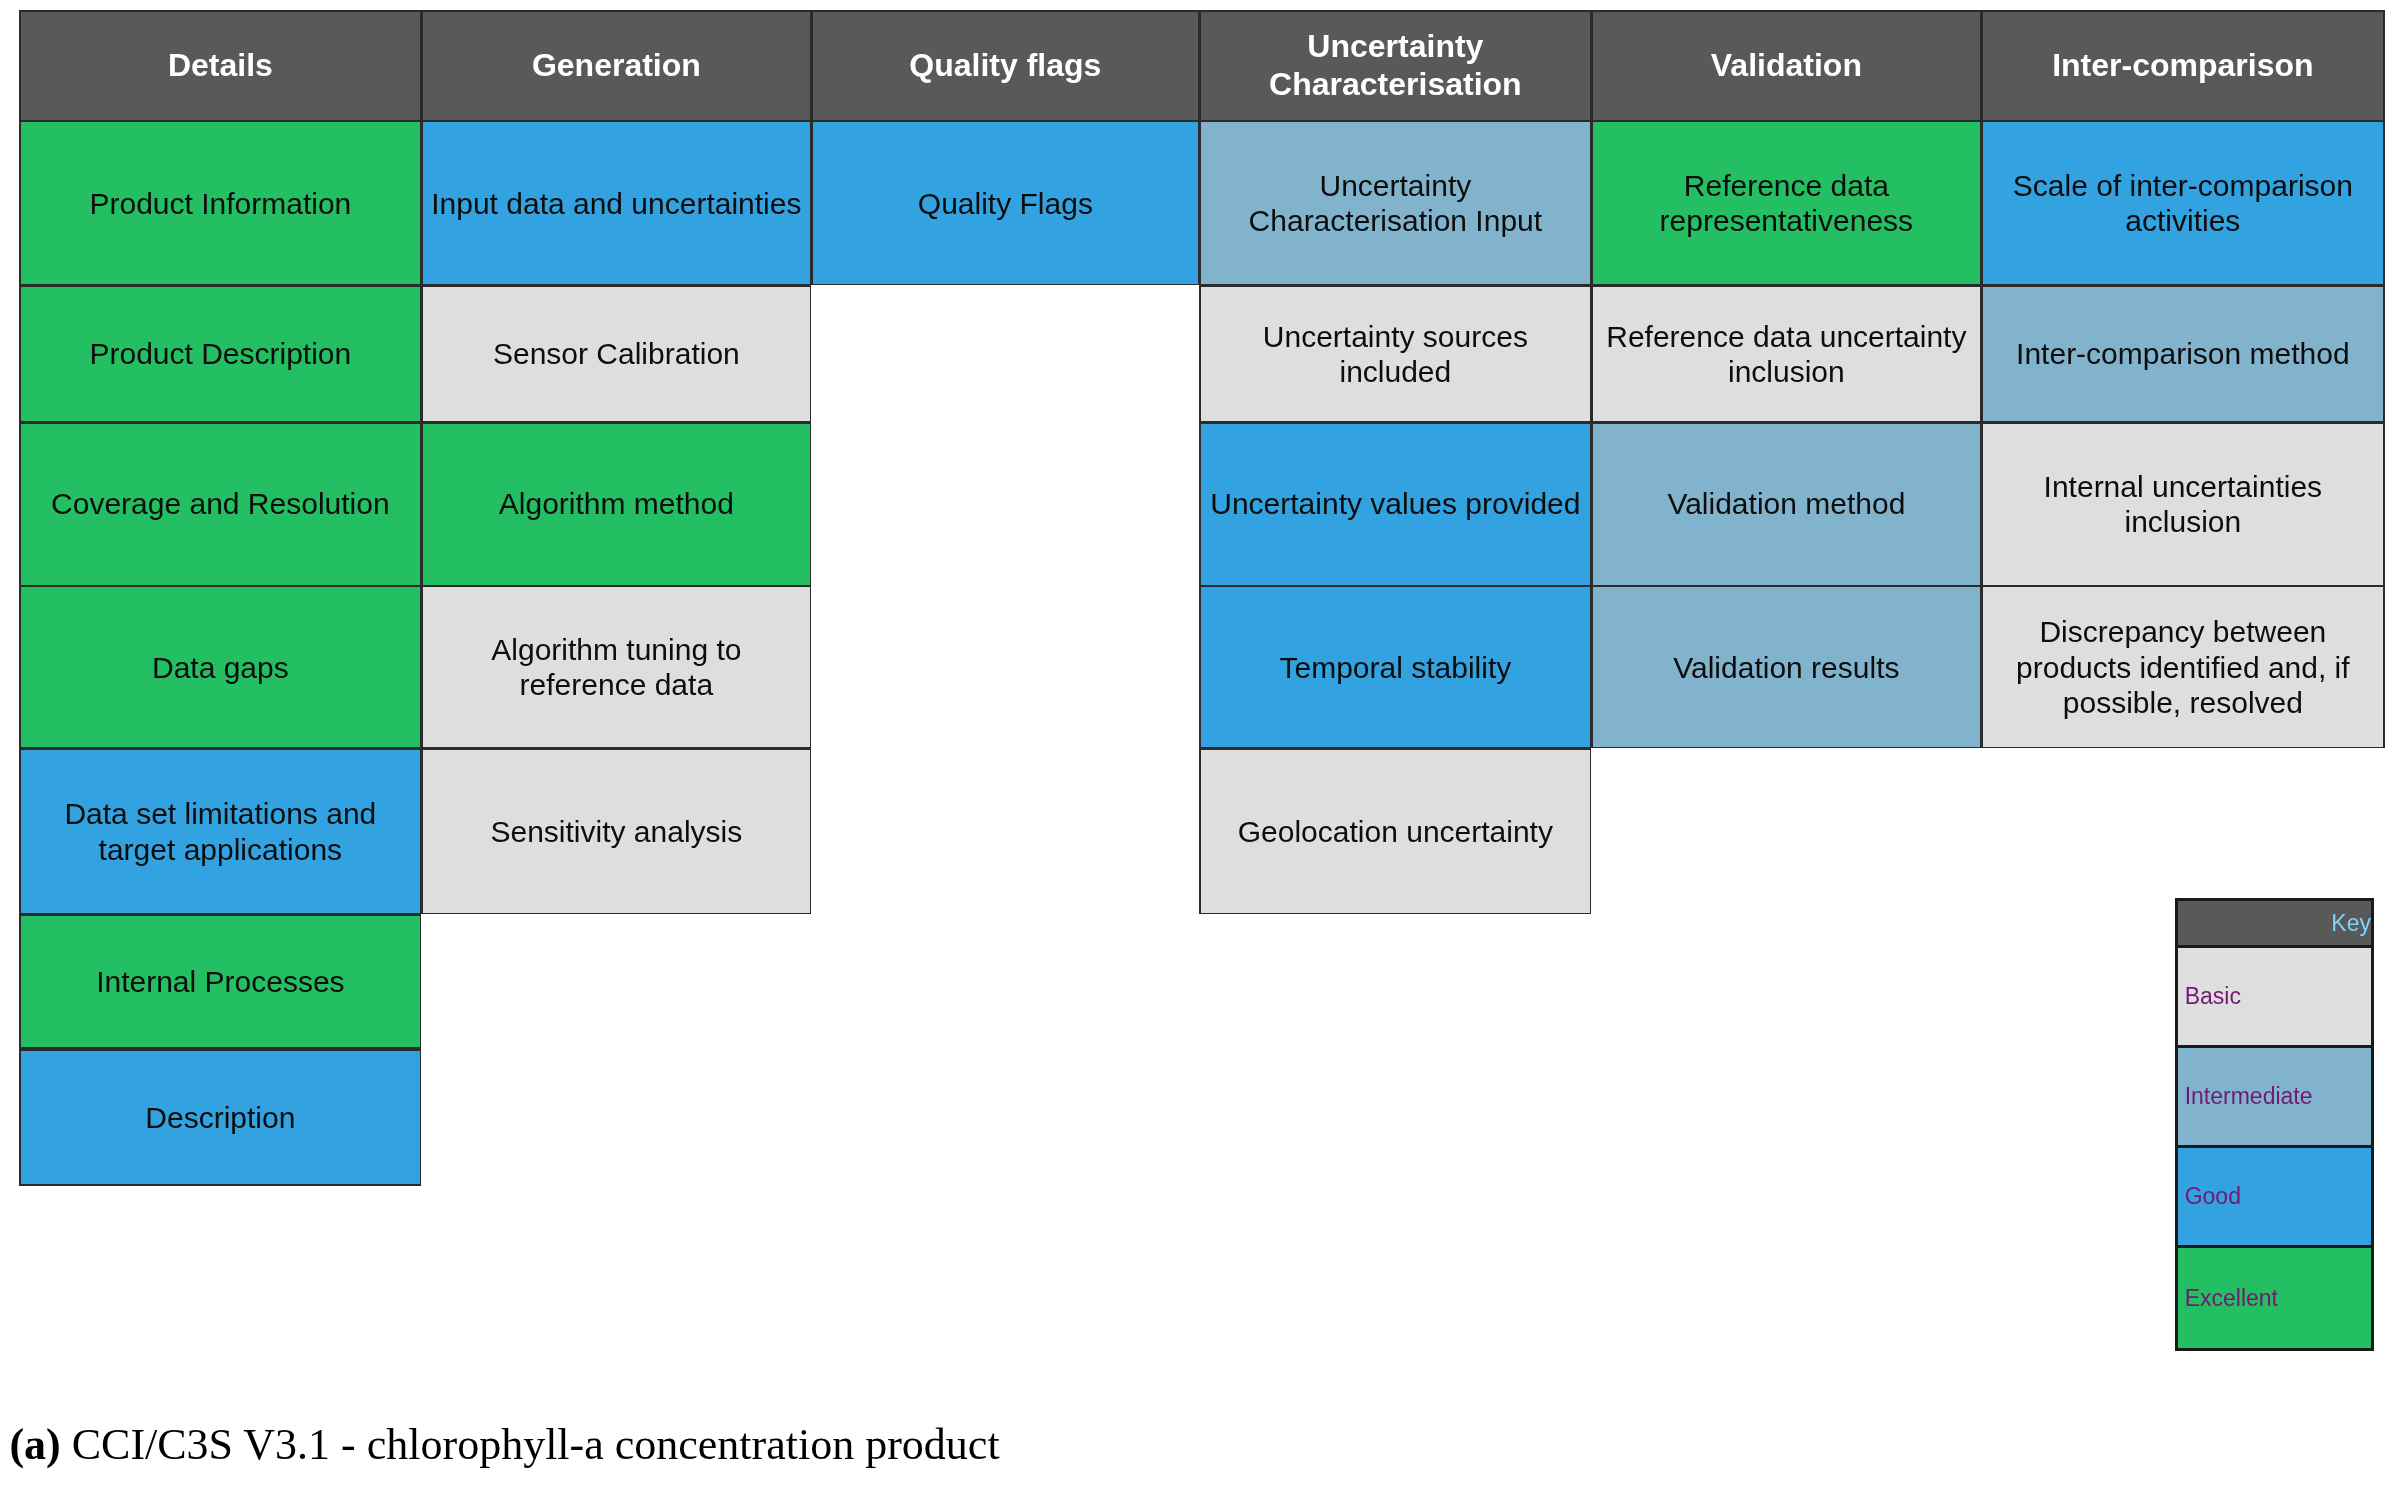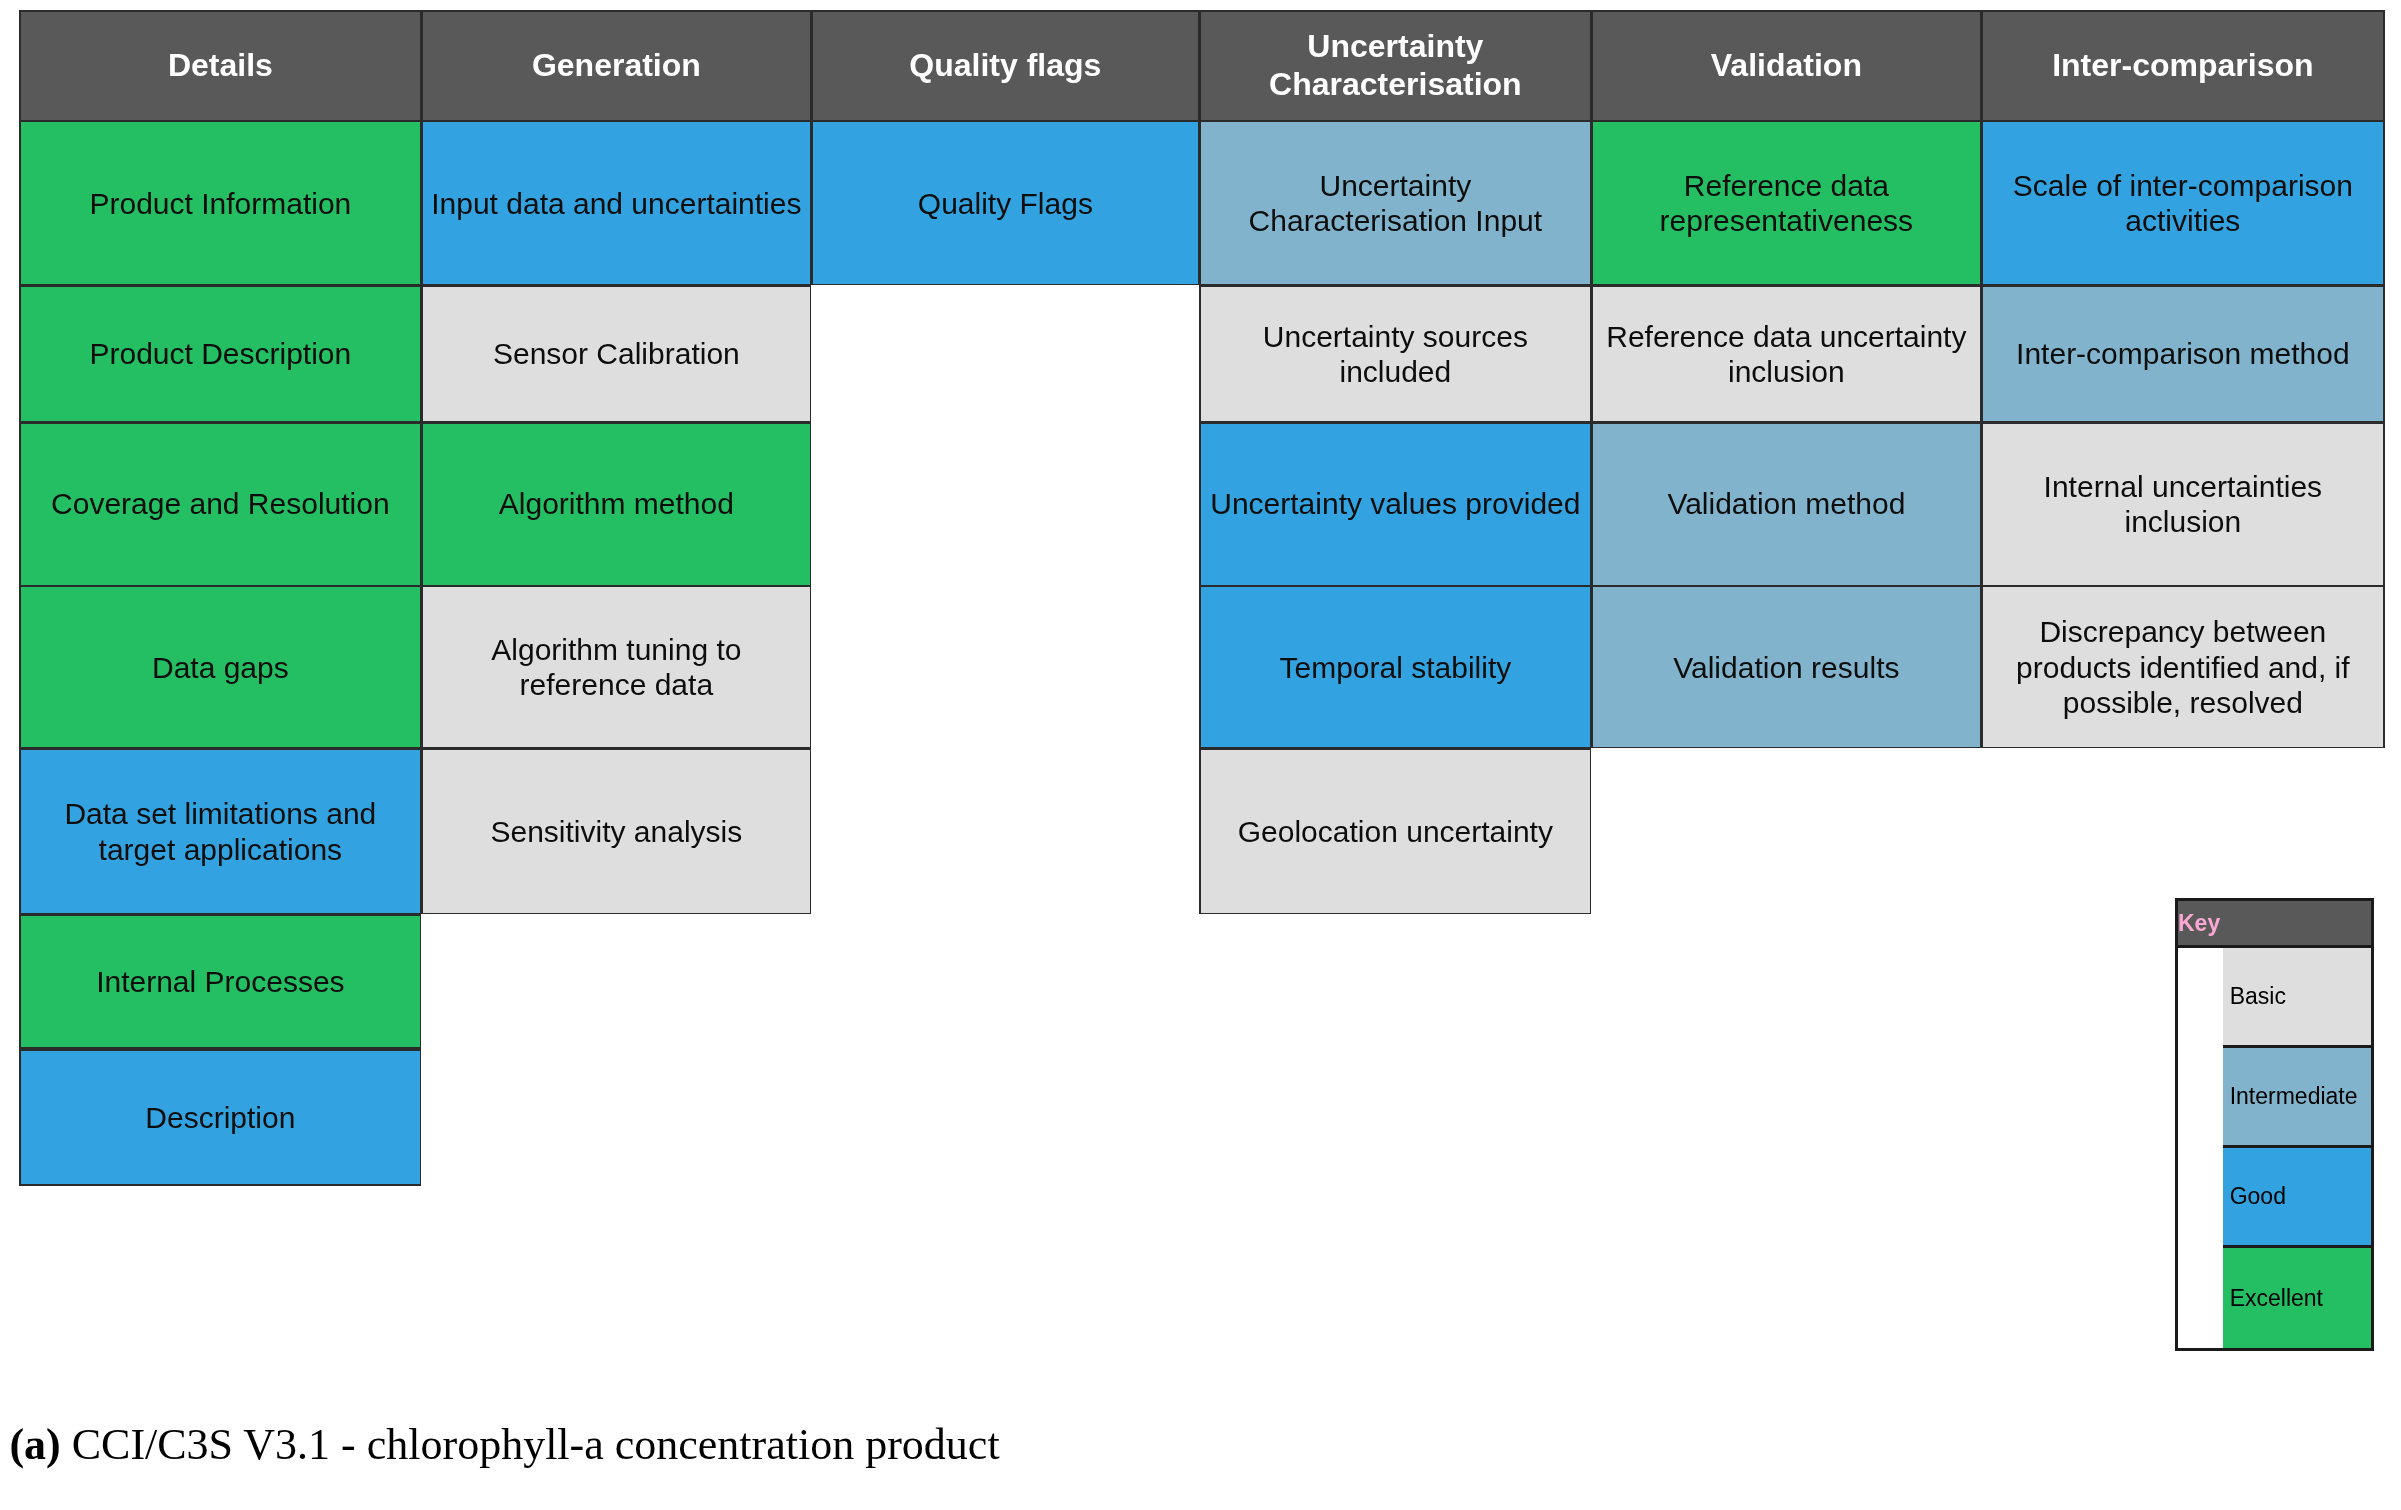--- a/index.html
+++ b/index.html
@@ -70,38 +70,37 @@
     position: absolute;
     left: 2175px;
     top: 898px;
     width: 199px;
     box-sizing: border-box;
     border: 3.4px solid #1a1a1a;
     background: #ffffff;
   }
   .key-hdr {
     background: #595959;
-    color: #f9a8d4;
-    font-weight: bold;
+    color: #7dd3fc;
+    font-weight: normal;
     font-size: 23px;
-    text-align: left;
+    text-align: right;
     height: 44px;
     line-height: 44px;
     border-bottom: 3.4px solid #1a1a1a;
   }
   .key-row {
     height: 100px;
     display: flex;
     align-items: center;
     padding-left: 6.7px;
     font-size: 23px;
-    color: #000000;
+    color: #701a75;
     border-bottom: 3.4px solid #1a1a1a;
     box-sizing: border-box;
-    margin-left: 45px;
   }
   .key-row:last-child { border-bottom: none; }
 
   
   #caption {
     position: absolute;
     left: 9.4px;
     top: 1419px;
     font-family: "Liberation Serif", serif;
     font-size: 44px;

